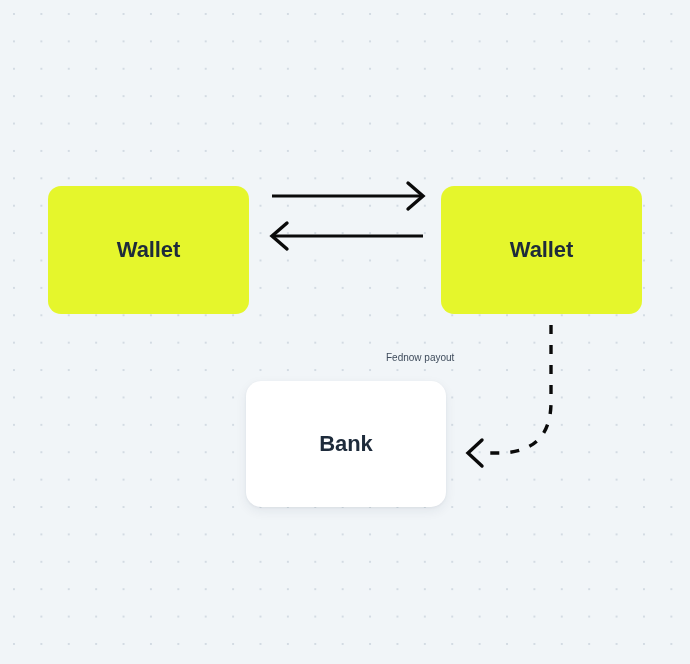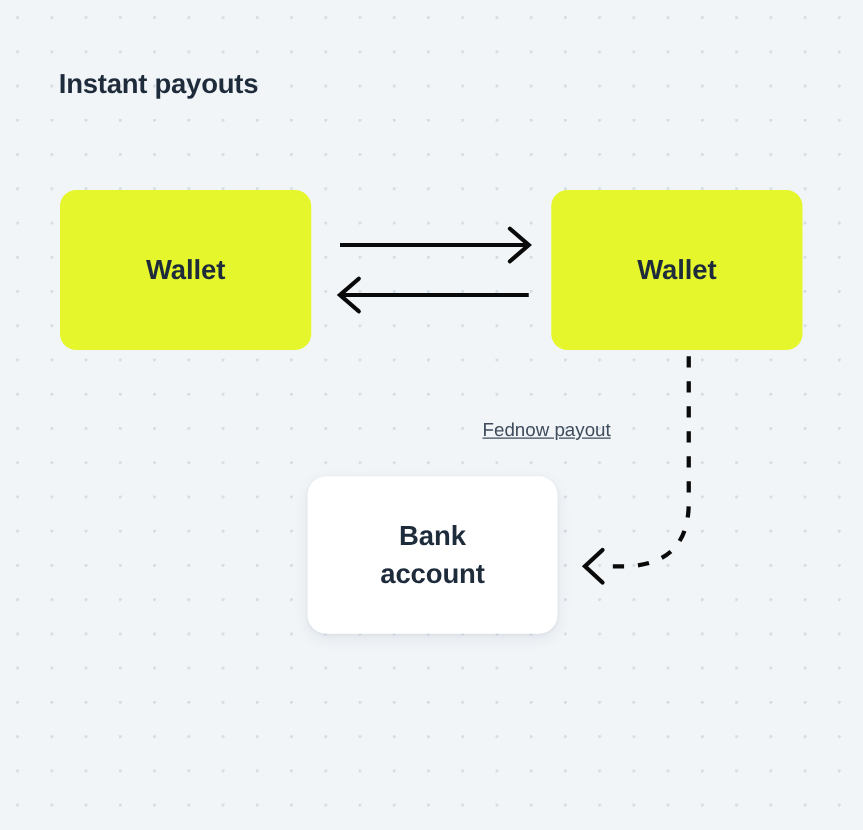--- a/index.html
+++ b/index.html
@@ -55,20 +55,21 @@
     font-weight: bold;
     color: #1e2b3b;
     line-height: 1.38;
     letter-spacing: -0.1px;
   }
 
   .node-wallet {
     width: 201px;
     height: 128px;
     border-radius: 13px;
+    margin-top: 34px;
   }
 
   #node-wallet-left  { left: 48px;  top: 152px; }
   #node-wallet-right { left: 441px; top: 152px; }
 
   #node-bank-account {
     left: 246px;
     top: 381px;
     width: 200px;
     height: 126px;
@@ -85,34 +86,32 @@
     top: 0;
     width: 690px;
     height: 664px;
     pointer-events: none;
   }
 
   
   #edge-label-fednow {
     position: absolute;
     left: 386px;
-    top: 336px;
-    font-size: 15px;
+    top: 352px;
+    font-size: 10px;
     font-weight: normal;
     color: #3f4c5c;
     white-space: nowrap;
-    text-decoration: underline;
   }
 </style>
 </head>
 <body>
 
 <div id="canvas">
 
-  <div id="diagram-title">Instant payouts</div>
 
   <svg id="edge-layer" width="690" height="664" viewBox="0 0 690 664" fill="none" xmlns="http://www.w3.org/2000/svg">
 
     <g>
       <line x1="272" y1="196" x2="421" y2="196" stroke="#0a0a0a" stroke-width="3.2" stroke-linecap="butt"></line>
       <polyline points="408,183 423,196 408,209" stroke="#0a0a0a" stroke-width="3.4" fill="none" stroke-linecap="round" stroke-linejoin="miter"></polyline>
     </g>
 
     <g>
       <line x1="274" y1="236" x2="423" y2="236" stroke="#0a0a0a" stroke-width="3.2" stroke-linecap="butt"></line>
@@ -131,17 +130,16 @@
     <span class="node-label">Wallet</span>
   </div>
 
   <div id="node-wallet-right" class="node node-wallet" style="background:#e5f62c;">
     <span class="node-label">Wallet</span>
   </div>
 
   <div id="node-bank-account" class="node">
     <span class="node-label">
       <span>Bank</span><br>
-      <span>account</span>
     </span>
   </div>
 
 </div>
 
 </body></html>

